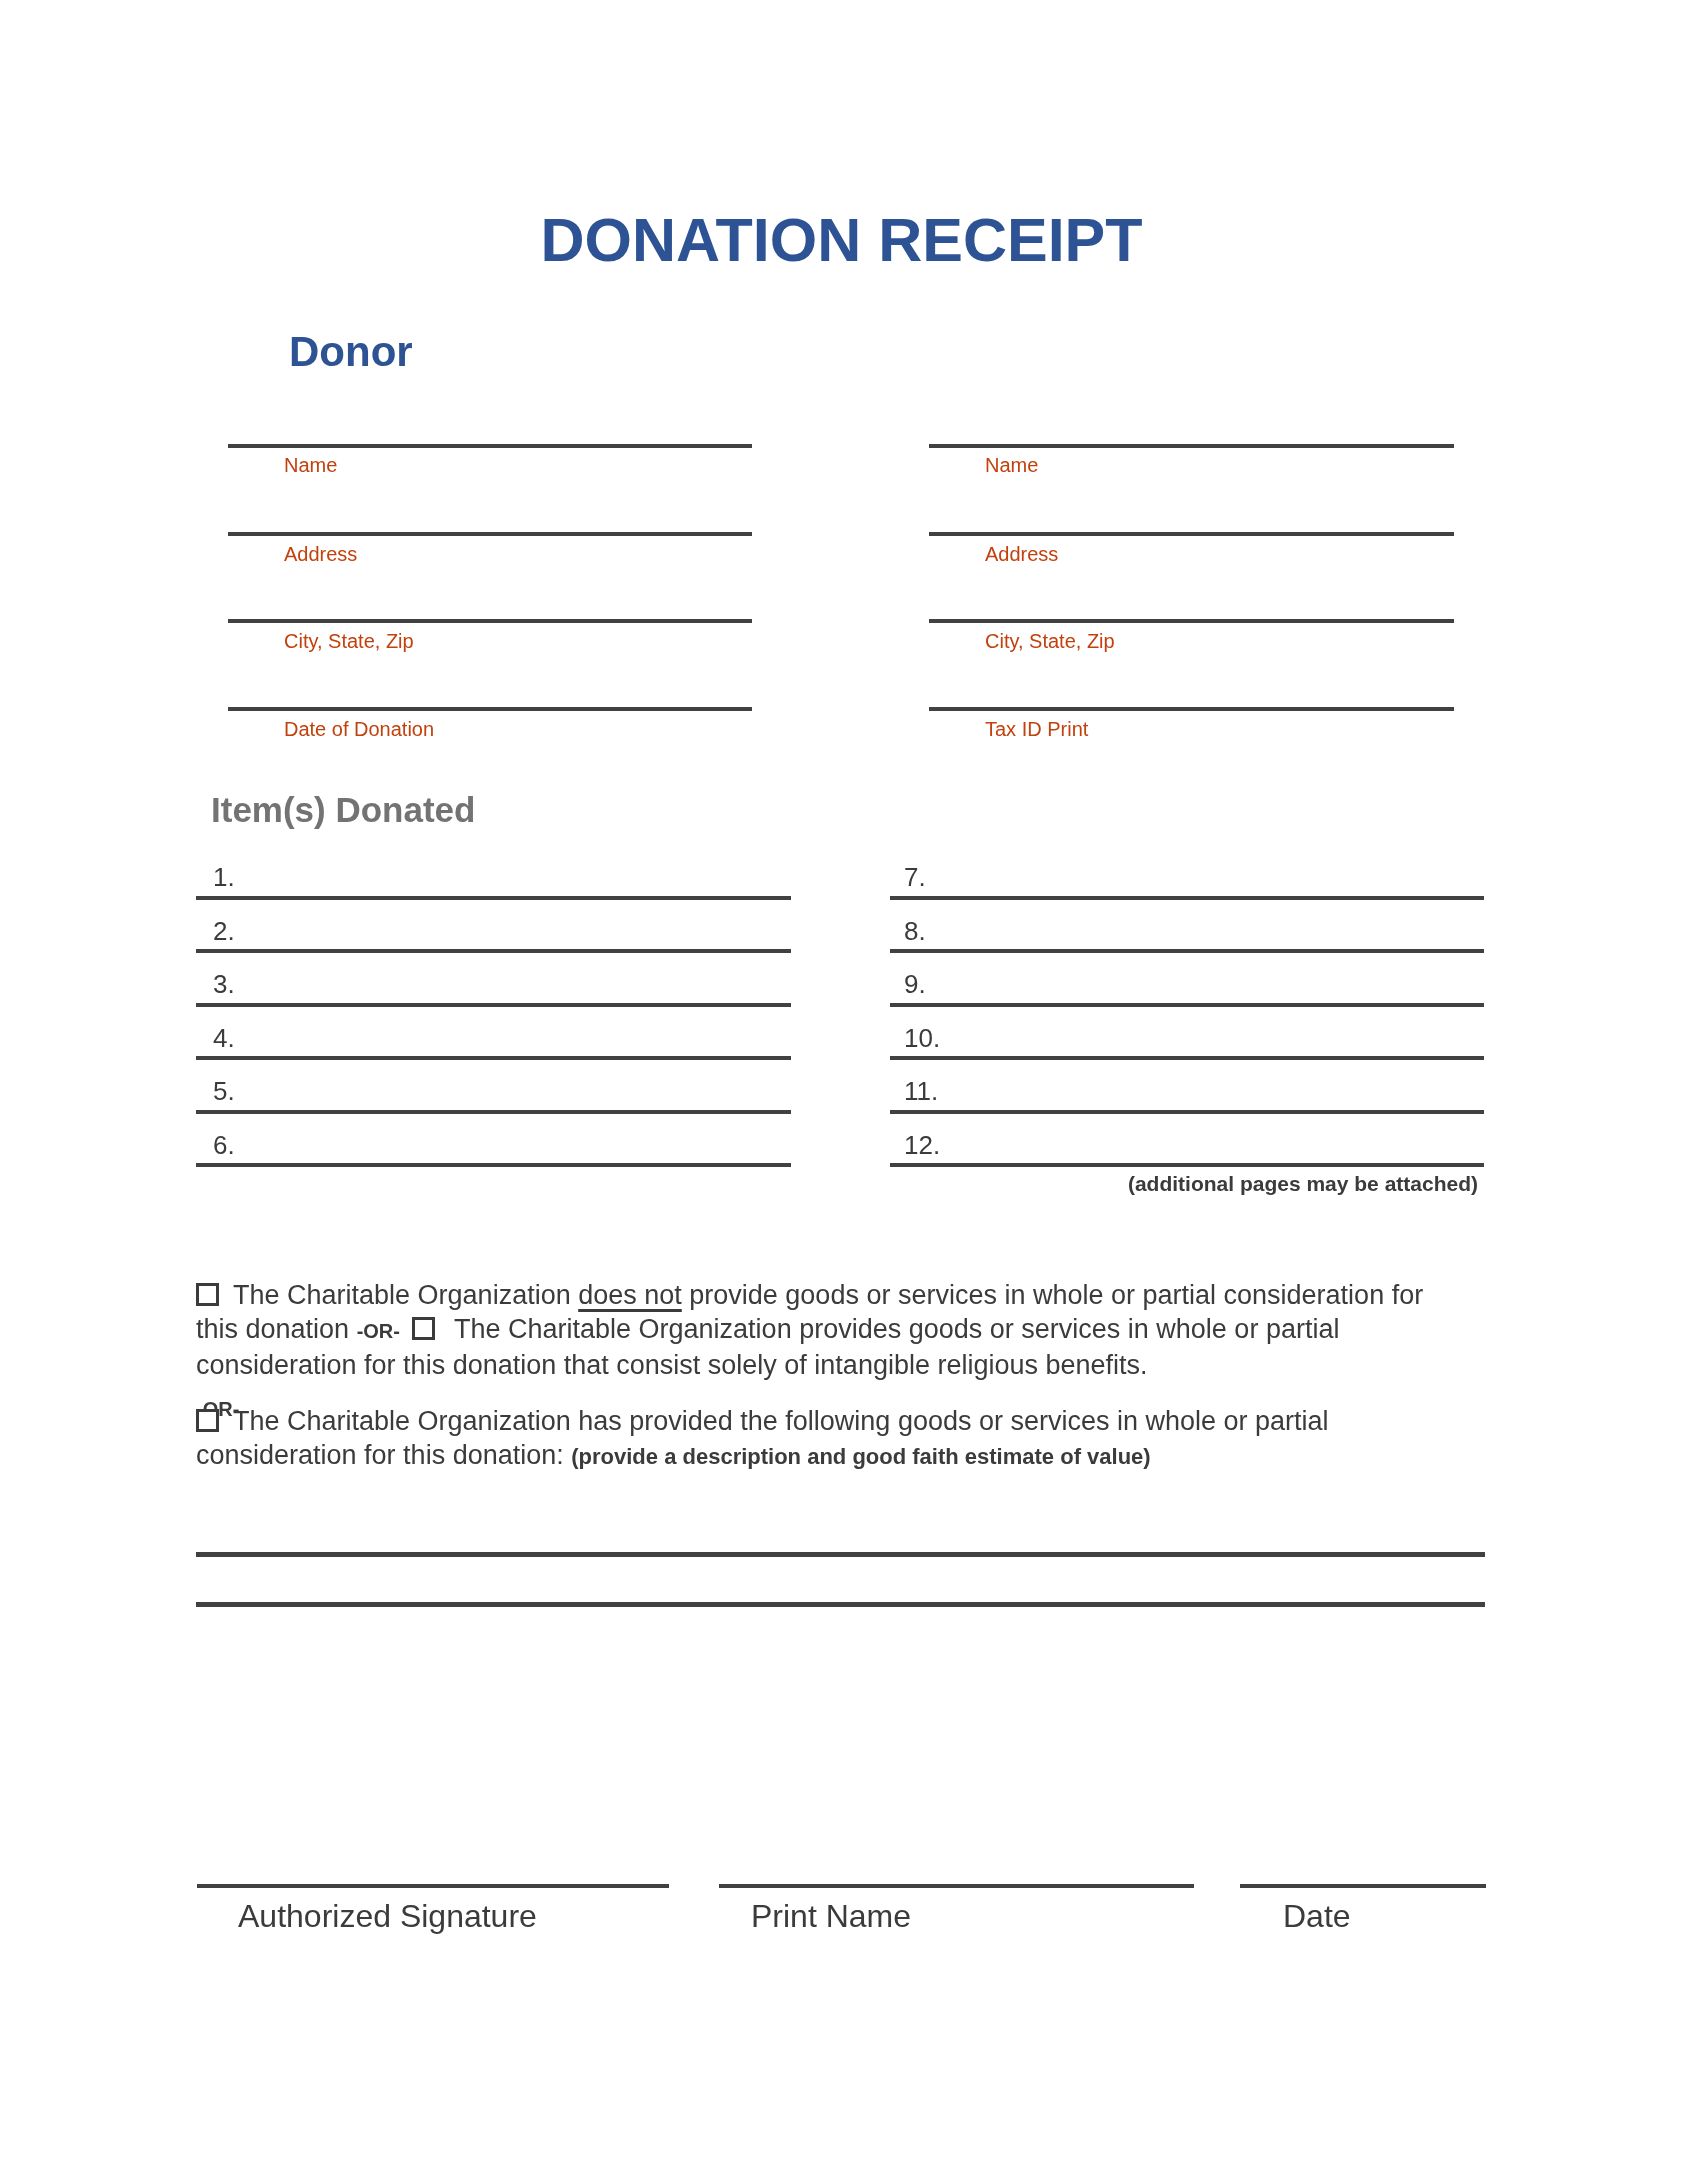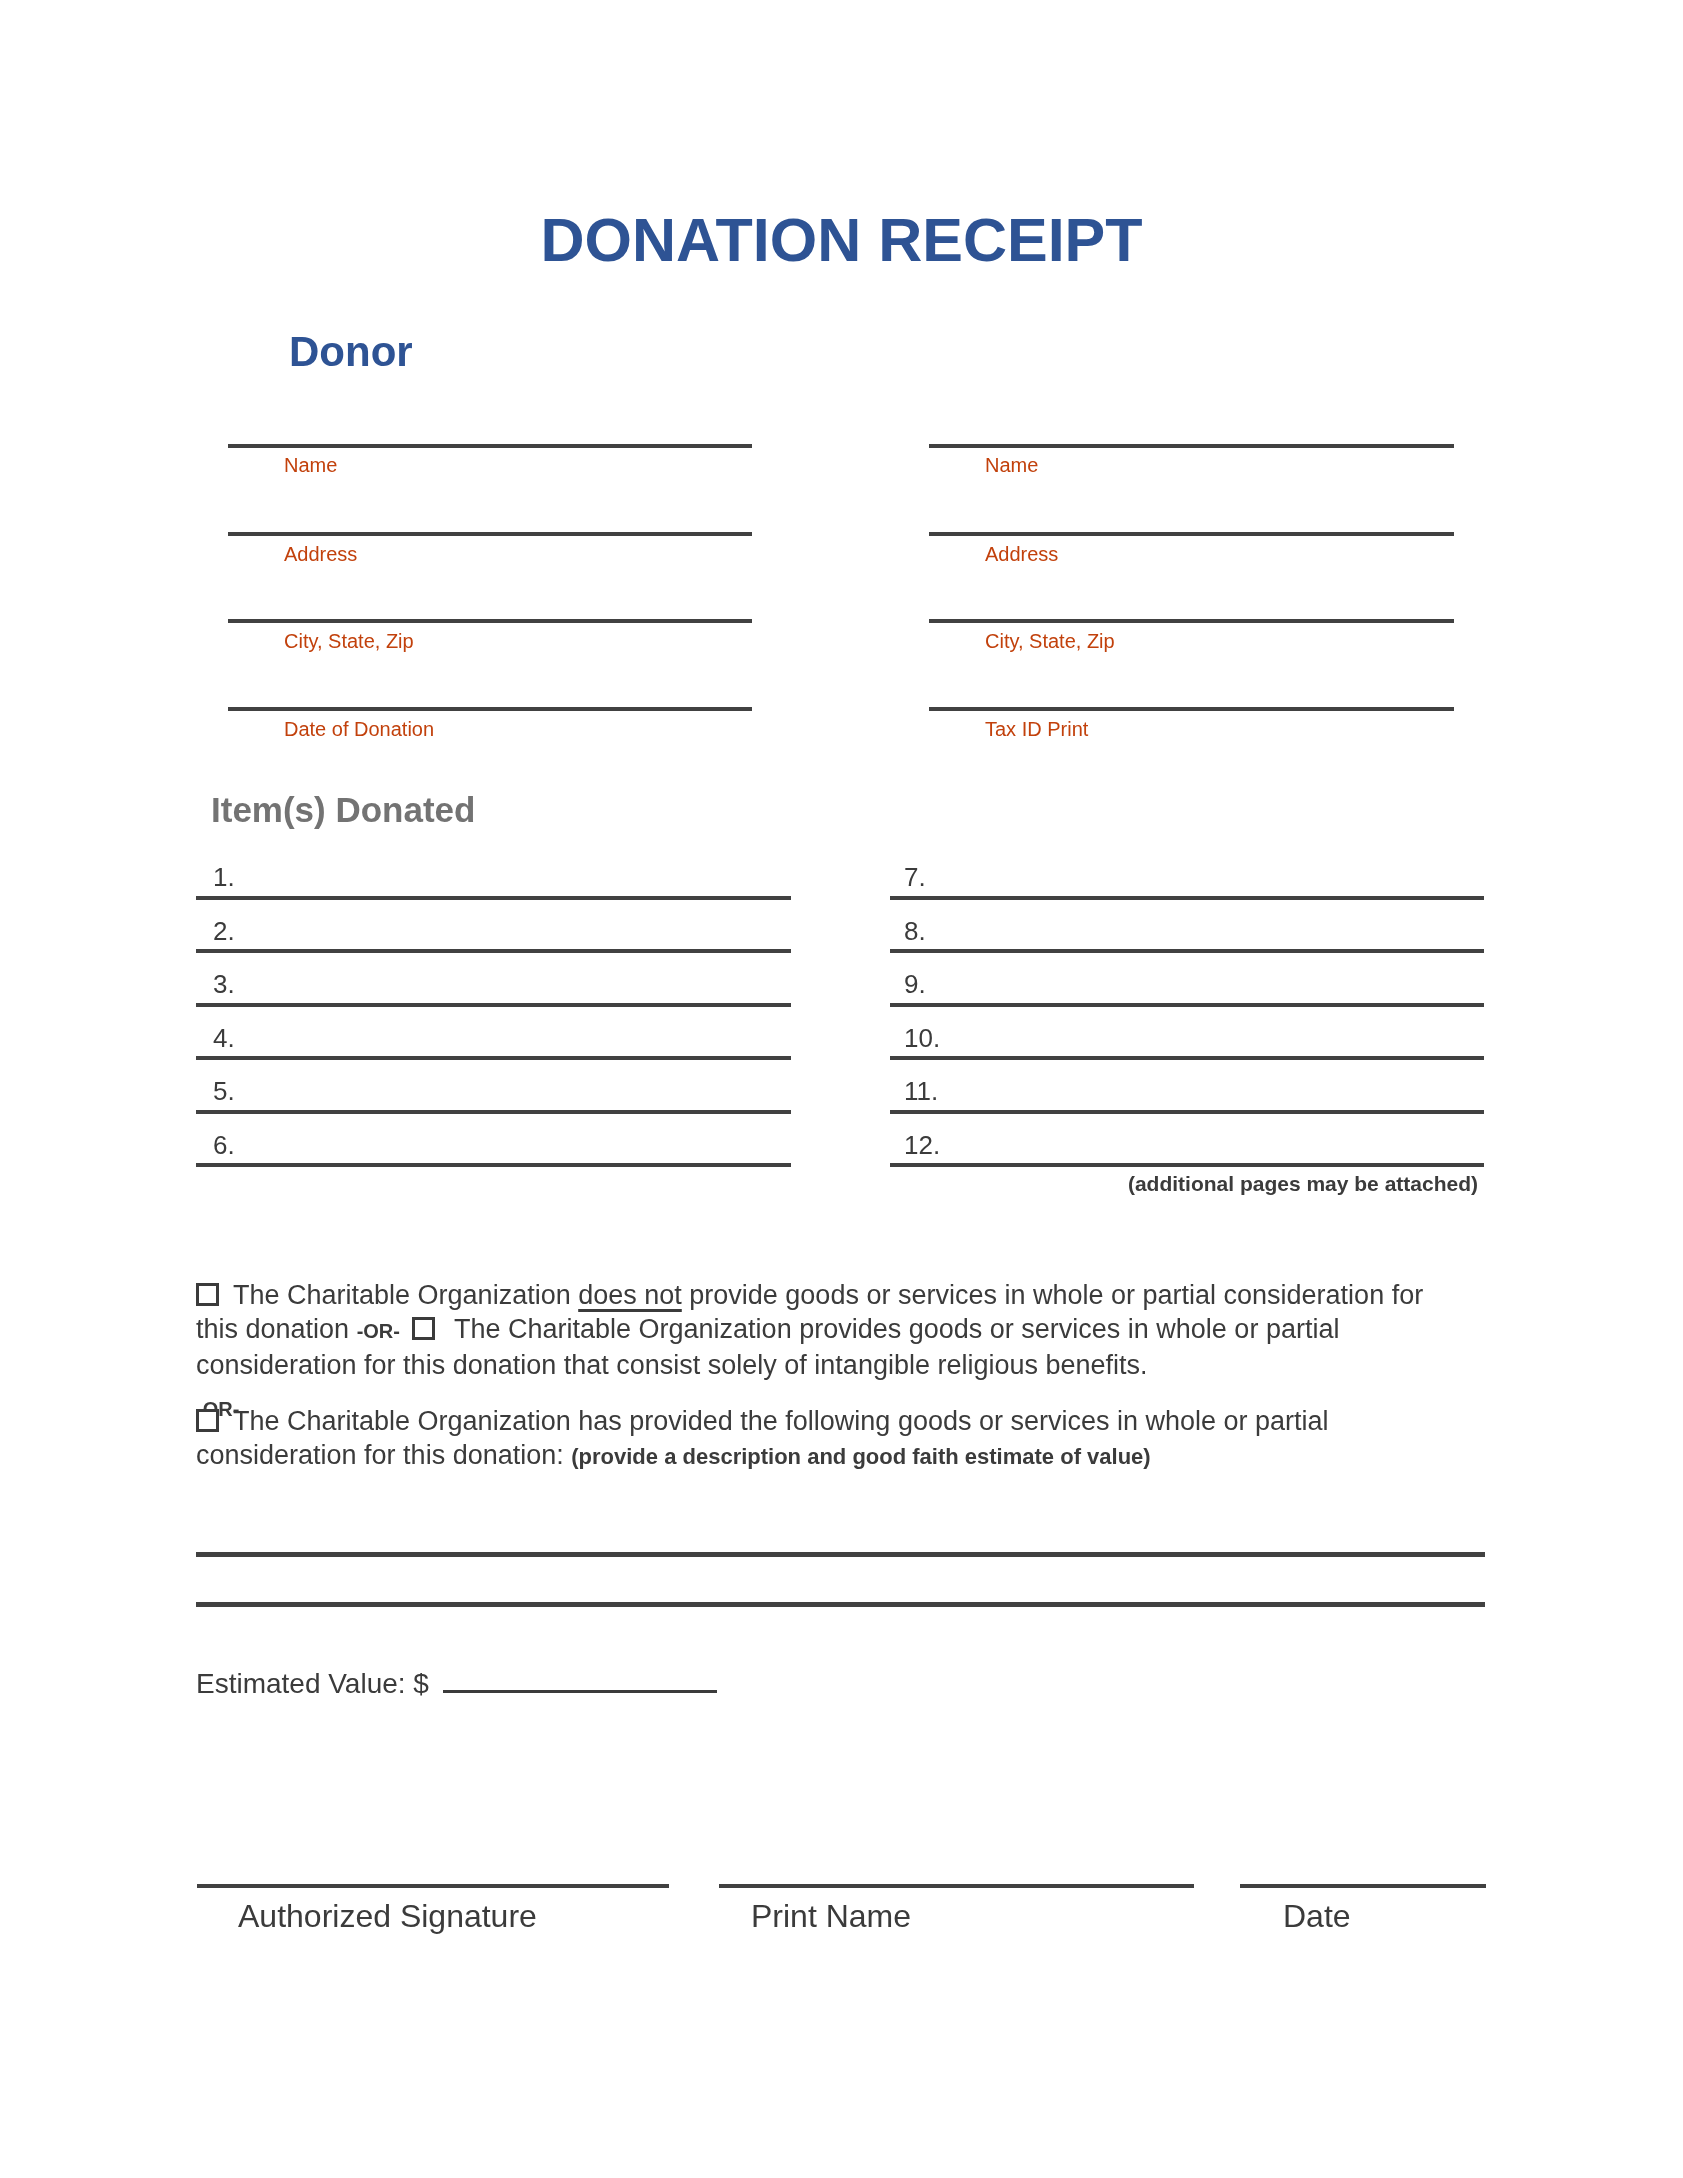--- a/index.html
+++ b/index.html
@@ -109,23 +109,20 @@
 
   <div class="or-sep" style="left:196px; top:1398px;">-OR-</div>
 
   <div class="para" style="left:196px; top:1404px;">
     <span class="checkbox"></span><span>The Charitable Organization has provided the following goods or services in whole or partial consideration for this donation: </span><span class="small-bold">(provide a description and good faith estimate of value)</span>
   </div>
 
   <div class="bline" style="left:196px; top:1552px; width:1289px;"></div>
   <div class="bline" style="left:196px; top:1602px; width:1289px;"></div>
 
-  <div class="estimate" style="left:196px; top:1663px;">
-    <span>Estimated Value: $</span><span class="blank-inline"></span>
-  </div>
 
   <div class="sline" style="left:197px; top:1884px; width:472px;"></div>
   <div class="sline" style="left:719px; top:1884px; width:475px;"></div>
   <div class="sline" style="left:1240px; top:1884px; width:246px;"></div>
 
   <div class="slabel" style="left:238px; top:1897px;">Authorized Signature</div>
   <div class="slabel" style="left:751px; top:1897px;">Print Name</div>
   <div class="slabel" style="left:1283px; top:1897px;">Date</div>
 
 </div>

